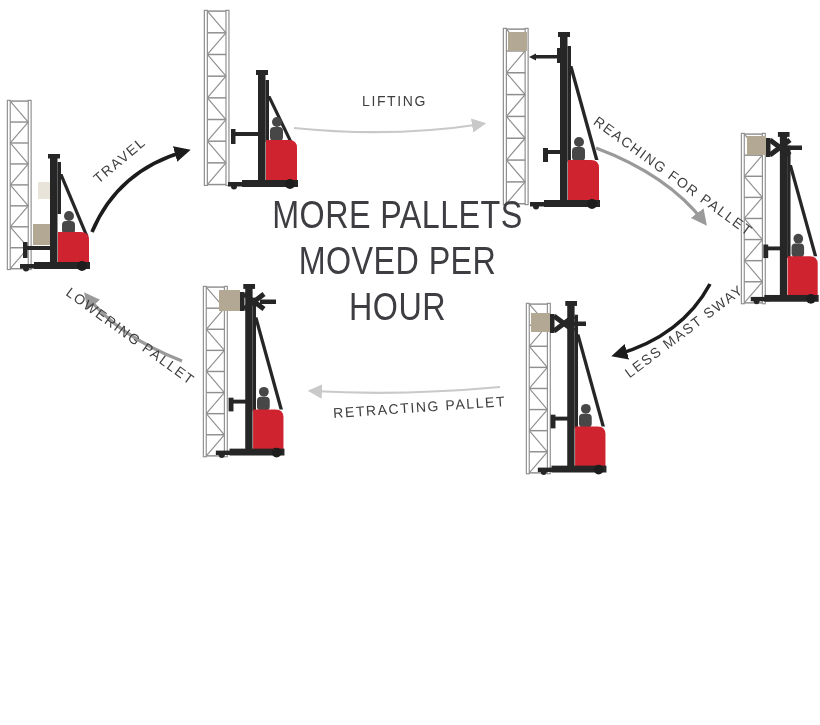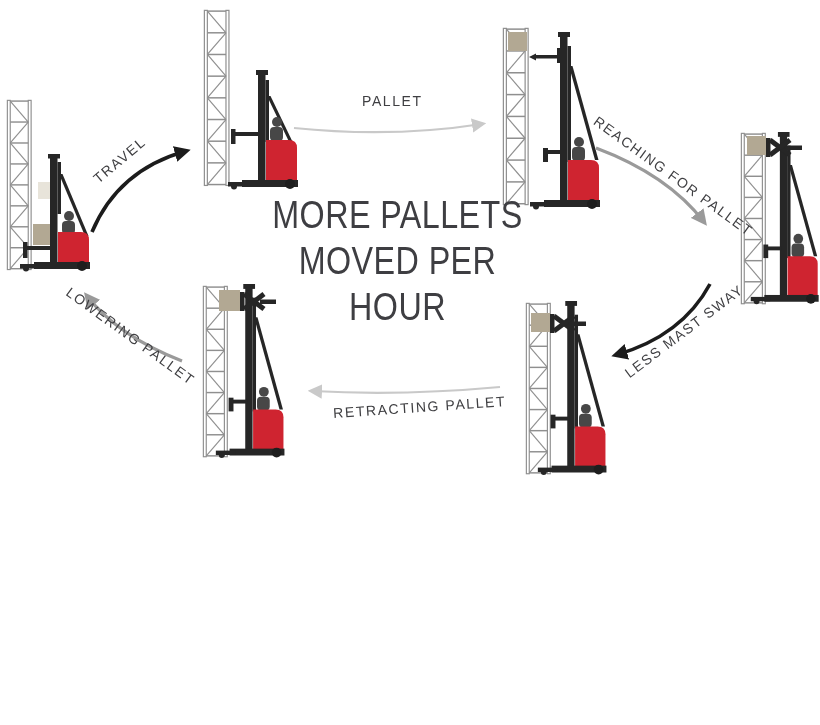--- a/index.html
+++ b/index.html
@@ -178,21 +178,21 @@
     </defs>
     <path d="M92,232 Q118,170 186,151" fill="none" stroke="#1c1c1c" stroke-width="3.6" marker-end="url(#head-black)"></path>
     <path d="M294,128 Q392,138 482,124" fill="none" stroke="#c9c9c9" stroke-width="2.2" marker-end="url(#head-lgray)"></path>
     <path d="M596,148 Q668,175 704,222" fill="none" stroke="#9a9a9a" stroke-width="3.2" marker-end="url(#head-mgray)"></path>
     <path d="M710,284 Q682,336 616,355" fill="none" stroke="#1c1c1c" stroke-width="3.6" marker-end="url(#head-black)"></path>
     <path d="M500,387 Q402,396 312,391" fill="none" stroke="#c9c9c9" stroke-width="2.2" marker-end="url(#head-lgray)"></path>
     <path d="M182,361 Q118,336 87,296" fill="none" stroke="#9a9a9a" stroke-width="3.2" marker-end="url(#head-mgray)"></path>
   </svg>
 
   <div class="stage-label" style="left:88px;top:152px;transform:rotate(-40deg)">TRAVEL</div>
-  <div class="stage-label" style="left:362px;top:93px">PALLET</div>
+  <div class="stage-label" style="left:362px;top:93px">LIFTING</div>
   <div class="stage-label" style="left:577px;top:168px;transform:rotate(36deg)">REACHING FOR PALLET</div>
   <div class="stage-label" style="left:612px;top:323px;transform:rotate(-37deg)">LESS MAST SWAY</div>
   <div class="stage-label" style="left:333px;top:399px;transform:rotate(-4deg)">RETRACTING PALLET</div>
   <div class="stage-label" style="left:53px;top:328px;transform:rotate(36deg)">LOWERING PALLET</div>
 
   <div class="title">
     <div>MORE PALLETS</div>
     <div>MOVED PER HOUR</div>
   </div>
 

